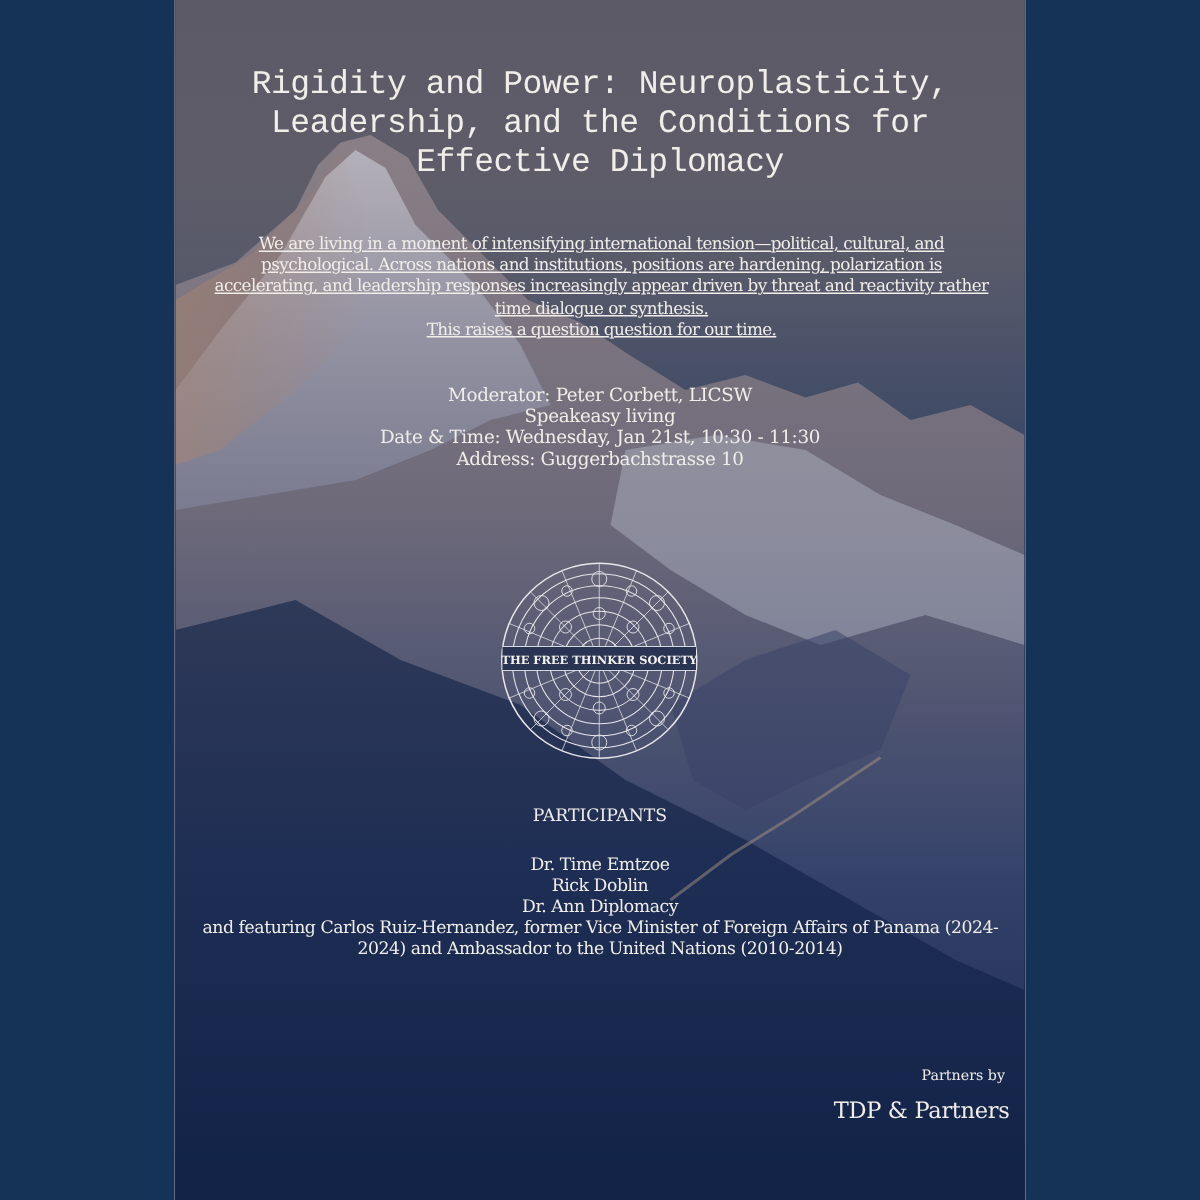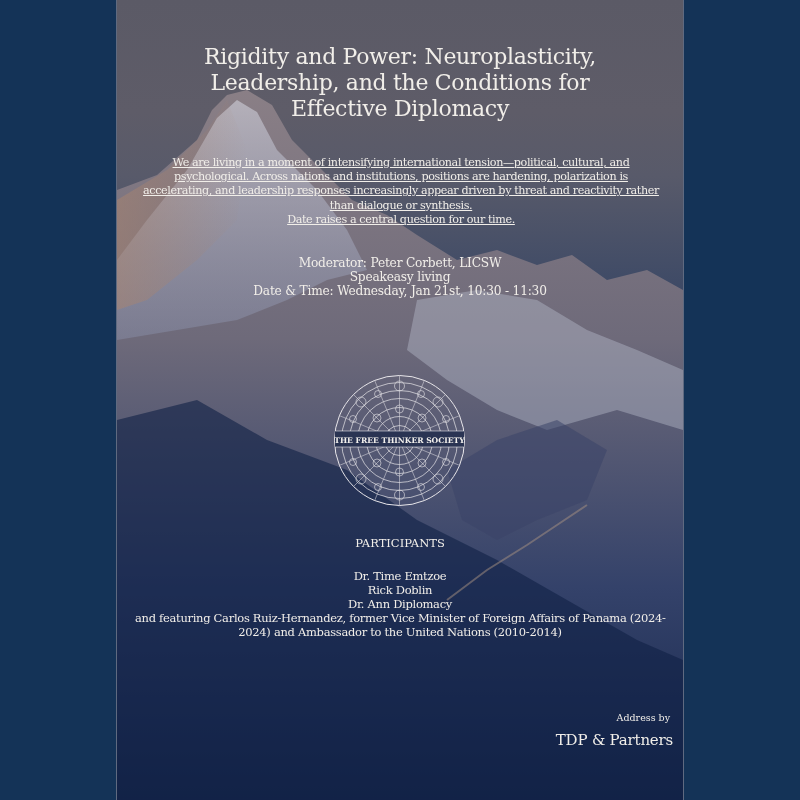--- a/index.html
+++ b/index.html
@@ -12,21 +12,21 @@
     .poster {
       position:absolute; left:117px; top:0; width:566px; height:800px;
       overflow:hidden;
       background:
         linear-gradient(180deg, rgba(0,0,0,0) 0%, rgba(0,0,0,0) 40%, rgba(6,16,40,0.35) 65%, rgba(4,12,34,0.75) 100%),
         linear-gradient(180deg, #5b5a66 0%, #5e5c68 14%, #585a6a 22%, #3e4a66 36%, #2c3b5e 50%, #1f2f55 64%, #142446 80%, #0c1a3a 100%);
     }
     .mtn { position:absolute; left:0; top:0; width:566px; height:800px; }
     .txt { position:absolute; left:0; width:566px; text-align:center; color:#f1eee9; }
     .title { top:44px; font-size:22px; line-height:26px; letter-spacing:-0.3px; font-weight:normal; }
-    .title div { white-space:nowrap; }
+    .title div { white-space:nowrap;font-family:Liberation Mono, monospace; }
     .intro { top:156px; left:28px; width:512px; font-size:11.2px; line-height:14.2px; letter-spacing:-0.4px;text-decoration:underline; }
     .details { top:256px; font-size:12.2px; line-height:14.2px; letter-spacing:-0.2px; }
     .logo { position:absolute; left:216px; top:374px; width:133px; height:133px; }
     .participants-head { top:536px; font-size:11.5px; letter-spacing:0; }
     .participants { top:569px; left:18px; width:530px; font-size:11.5px; line-height:14px; letter-spacing:-0.3px; }
     .powered { position:absolute; right:13px; top:712px; font-size:9.5px; color:#f1eee9; text-align:right; }
     .brand { position:absolute; right:10px; top:731px; font-size:15px; color:#f1eee9; letter-spacing:-0.2px;text-align:right; }
     .rsvp { top:813px; font-size:11px; letter-spacing:-0.3px;font-style:italic; }
     .edge-l { position:absolute; left:116px; top:0; width:1px; height:800px; background:#5f6a80; }
     .edge-r { position:absolute; left:683px; top:0; width:1px; height:800px; background:#5f6a80; }
@@ -67,28 +67,29 @@
   <div class="txt title">
     <div>Rigidity and Power: Neuroplasticity,</div>
     <div>Leadership, and the Conditions for</div>
     <div>Effective Diplomacy</div>
   </div>
 
   <div class="txt intro">
     <div>We are living in a moment of intensifying international tension—political, cultural, and</div>
     <div>psychological. Across nations and institutions, positions are hardening, polarization is</div>
     <div style="white-space:nowrap; margin-left:-14px; margin-right:-14px;">accelerating, and leadership responses increasingly appear driven by threat and reactivity rather</div>
-    <div>than dialogue or synthesis.</div>
-    <div>Date raises a central question for our time.</div>
+    <div>time dialogue or synthesis.</div>
+    <div>This raises a question question for our time.</div>
   </div>
 
   <div class="txt details">
     <div>Moderator: Peter Corbett, LICSW</div>
     <div>Speakeasy living</div>
     <div>Date &amp; Time: Wednesday, Jan 21st, 10:30 - 11:30</div>
+    <div>Address: Guggerbachstrasse 10</div>
   </div>
 
   <svg class="logo" viewBox="0 0 133 133">
     <g fill="none" stroke="#e8e6ea" stroke-width="0.7">
       <circle cx="66.5" cy="66.5" r="65" stroke-width="1"></circle>
       <circle cx="66.5" cy="66.5" r="58"></circle>
       <circle cx="66.5" cy="66.5" r="50"></circle>
       <circle cx="66.5" cy="66.5" r="42"></circle>
       <circle cx="66.5" cy="66.5" r="33"></circle>
       <circle cx="66.5" cy="66.5" r="24"></circle>
@@ -134,17 +135,17 @@
   <div class="txt participants-head">PARTICIPANTS</div>
 
   <div class="txt participants">
     <div>Dr. Time Emtzoe</div>
     <div>Rick Doblin</div>
     <div>Dr. Ann Diplomacy</div>
     <div style="white-space:nowrap;">and featuring Carlos Ruiz-Hernandez, former Vice Minister of Foreign Affairs of Panama (2024-</div>
     <div>2024) and Ambassador to the United Nations (2010-2014)</div>
   </div>
 
-  <div class="powered">Address by</div>
+  <div class="powered">Partners by</div>
   <div class="brand">TDP &amp; Partners</div>
 
   <div class="txt rsvp">RSVP: contact@tdppartners.com</div>
 </div>
 
 </body></html>

